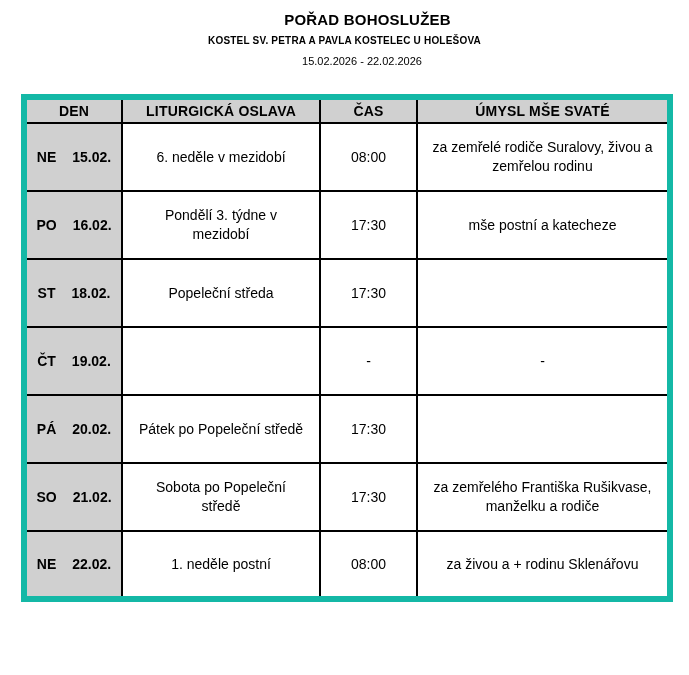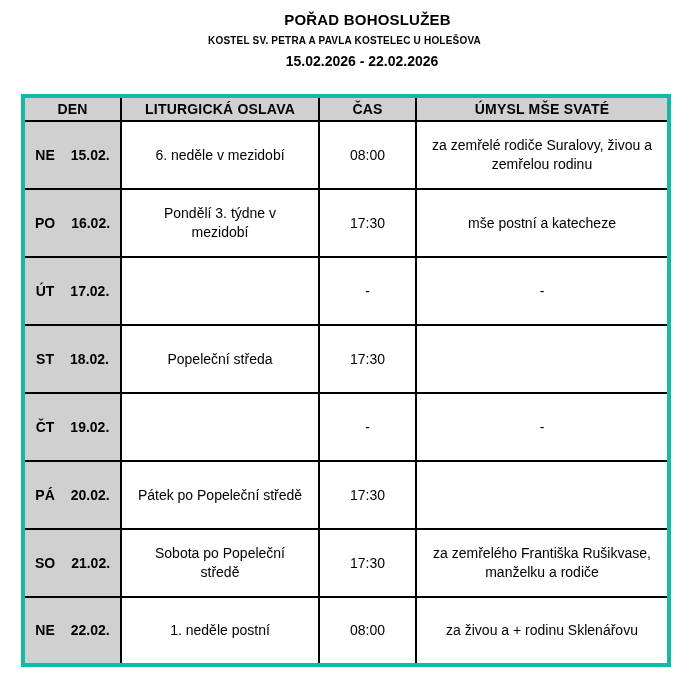--- a/index.html
+++ b/index.html
@@ -27,31 +27,31 @@
     letter-spacing: 0.2px;
     padding-left: 46px;
   }
   .title-sub {
     font-size: 10px;
     font-weight: bold;
     line-height: 21px;
     letter-spacing: 0.2px;
   }
   .title-dates {
-    font-size: 14px;
-    font-weight: bold;
+    font-size: 11px;
+    font-weight: normal;
     line-height: 20px;
     padding-left: 35px;
   }
   table.schedule {
     border-collapse: collapse;
     table-layout: fixed;
     width: 646px;
     margin: 23px 0 0 21px;
-    border: 4px solid #14b8a6;
+    border: 6px solid #14b8a6;
   }
   table.schedule col.c-den   { width: 98px;  }
   table.schedule col.c-lit   { width: 198px; }
   table.schedule col.c-cas   { width: 97px;  }
   table.schedule col.c-umysl { width: 253px; }
   table.schedule th {
     background: #d0d0d0;
     border: 2px solid #000000;
     font-size: 14px;
     font-weight: bold;
@@ -116,26 +116,20 @@
 zemřelou rodinu</td>
       </tr>
       <tr class="body-row">
         <td class="day-cell"><span>PO</span><span class="date-part">16.02.</span></td>
         <td>Pondělí 3. týdne v
 mezidobí</td>
         <td>17:30</td>
         <td>mše postní a katecheze</td>
       </tr>
       <tr class="body-row">
-        <td class="day-cell"><span>ÚT</span><span class="date-part">17.02.</span></td>
-        <td></td>
-        <td>-</td>
-        <td>-</td>
-      </tr>
-      <tr class="body-row">
         <td class="day-cell"><span>ST</span><span class="date-part">18.02.</span></td>
         <td>Popeleční středa</td>
         <td>17:30</td>
         <td></td>
       </tr>
       <tr class="body-row">
         <td class="day-cell"><span>ČT</span><span class="date-part">19.02.</span></td>
         <td></td>
         <td>-</td>
         <td>-</td>

